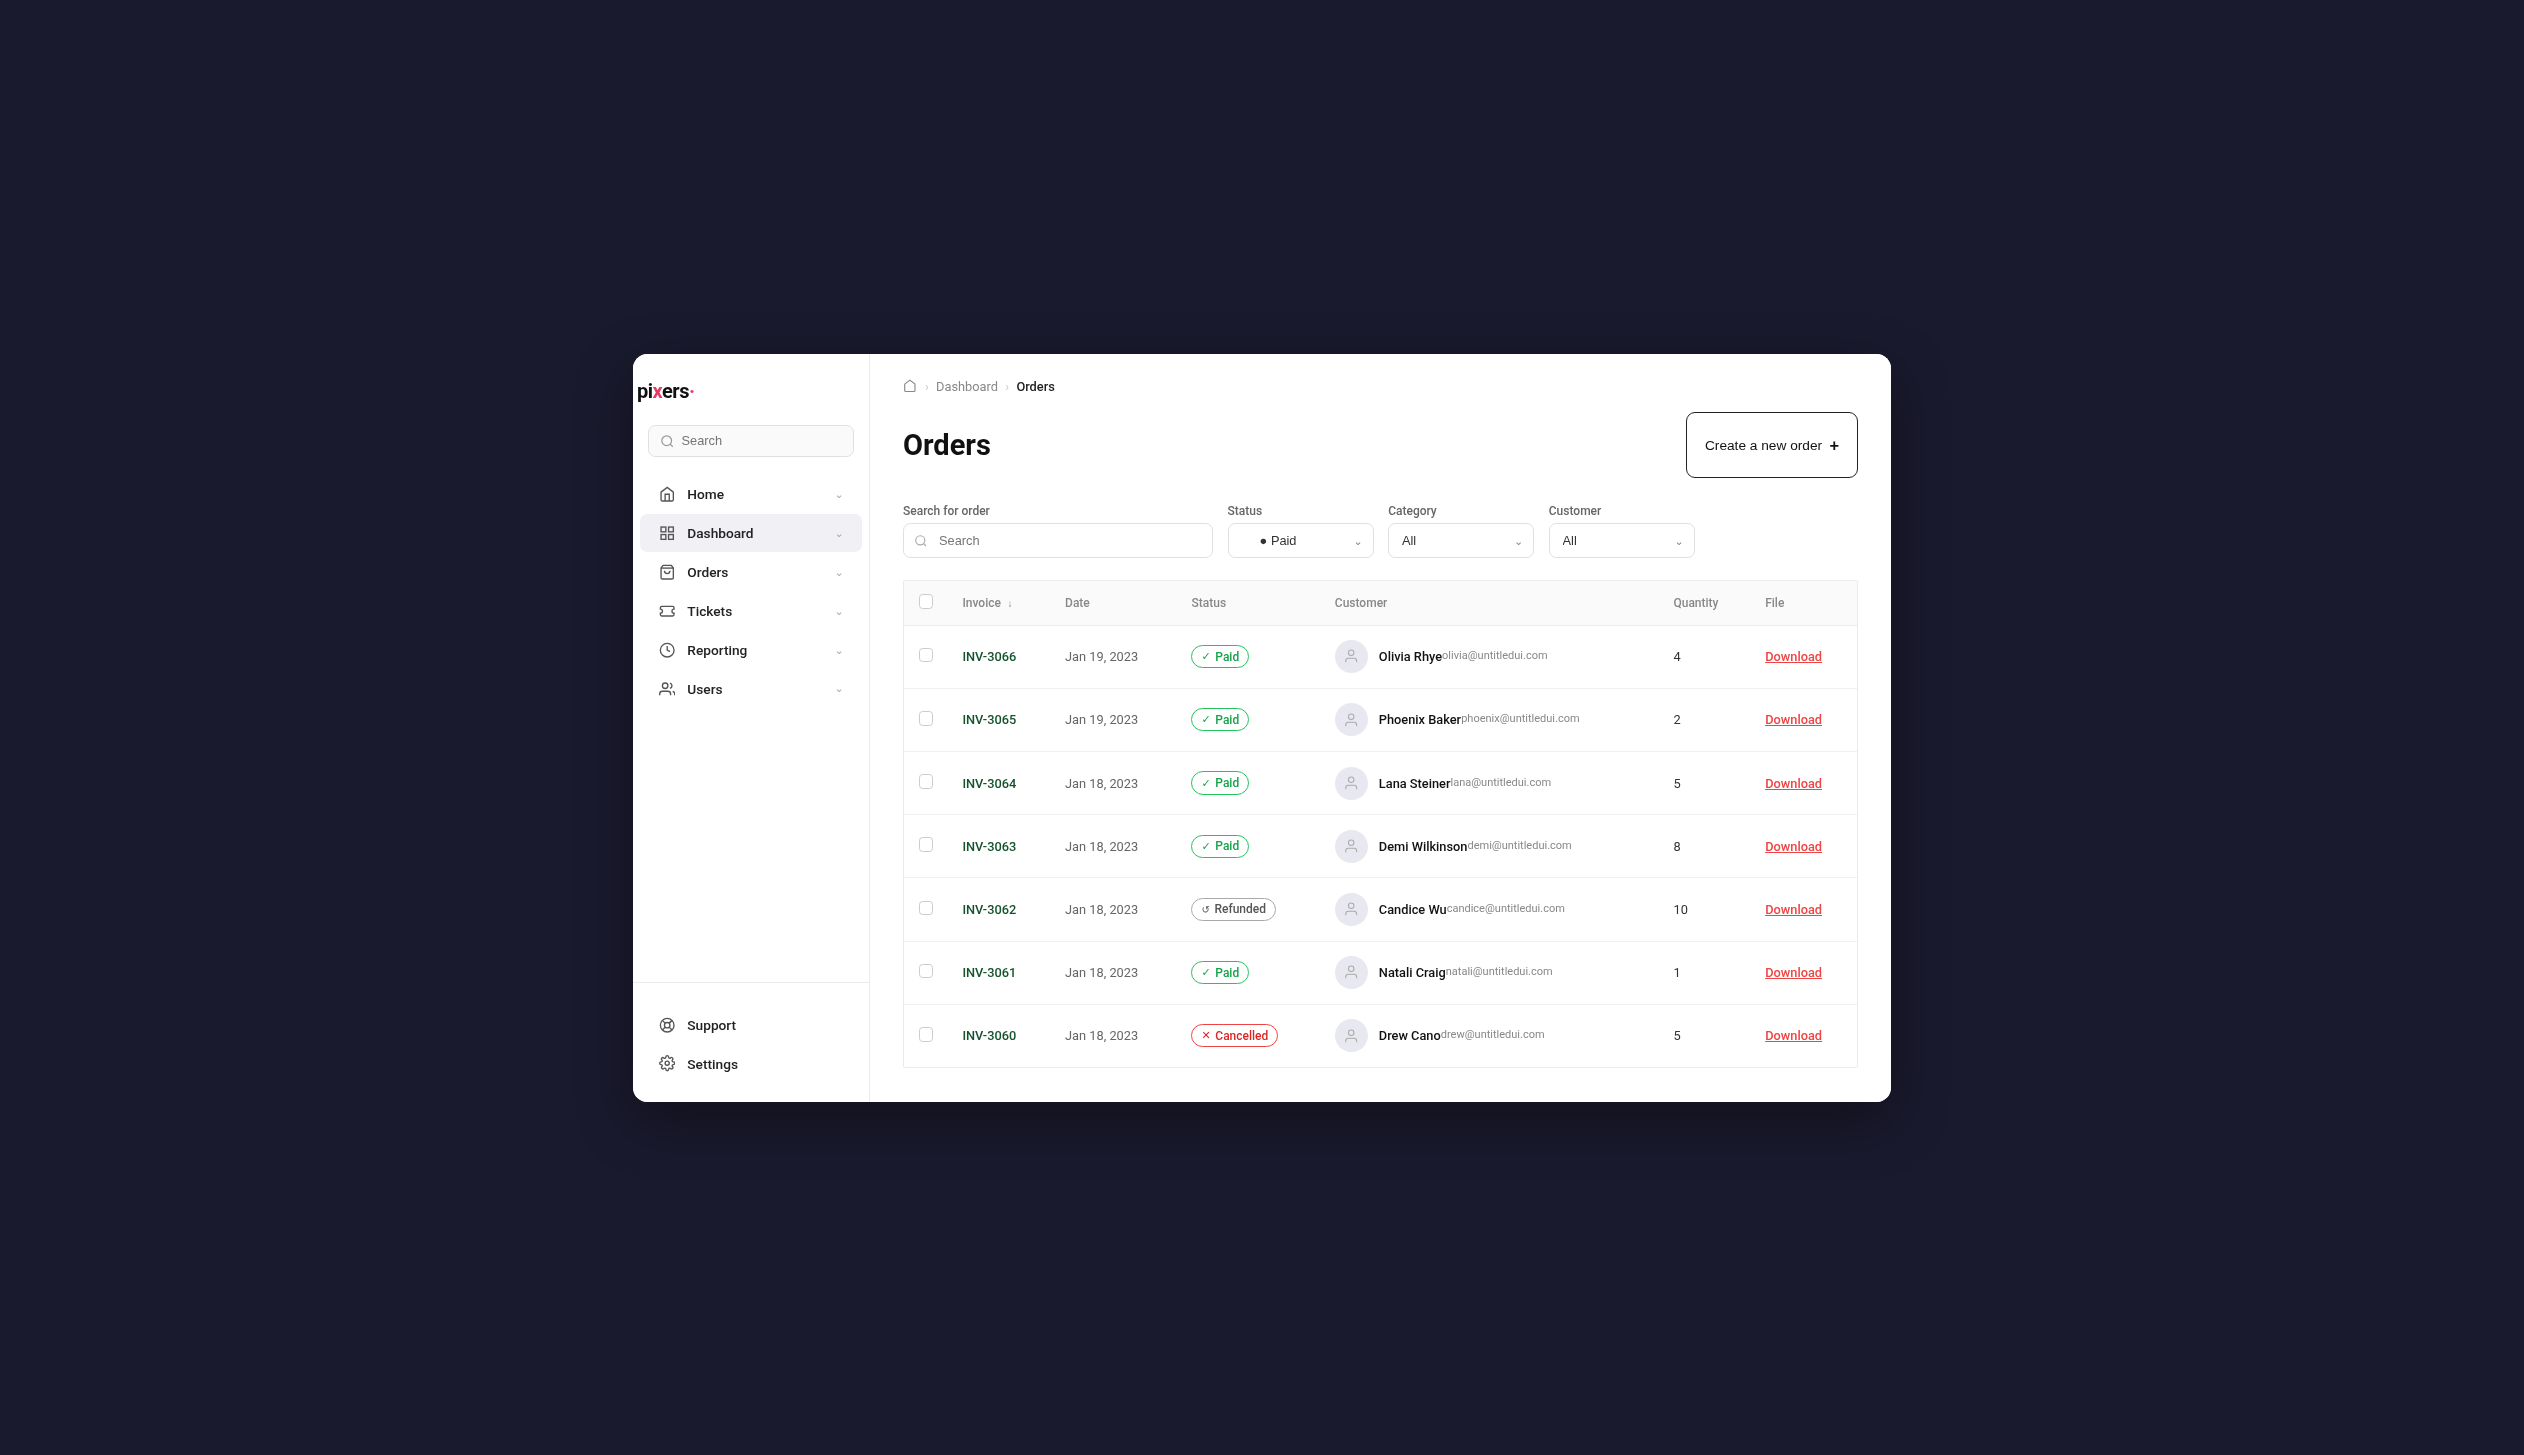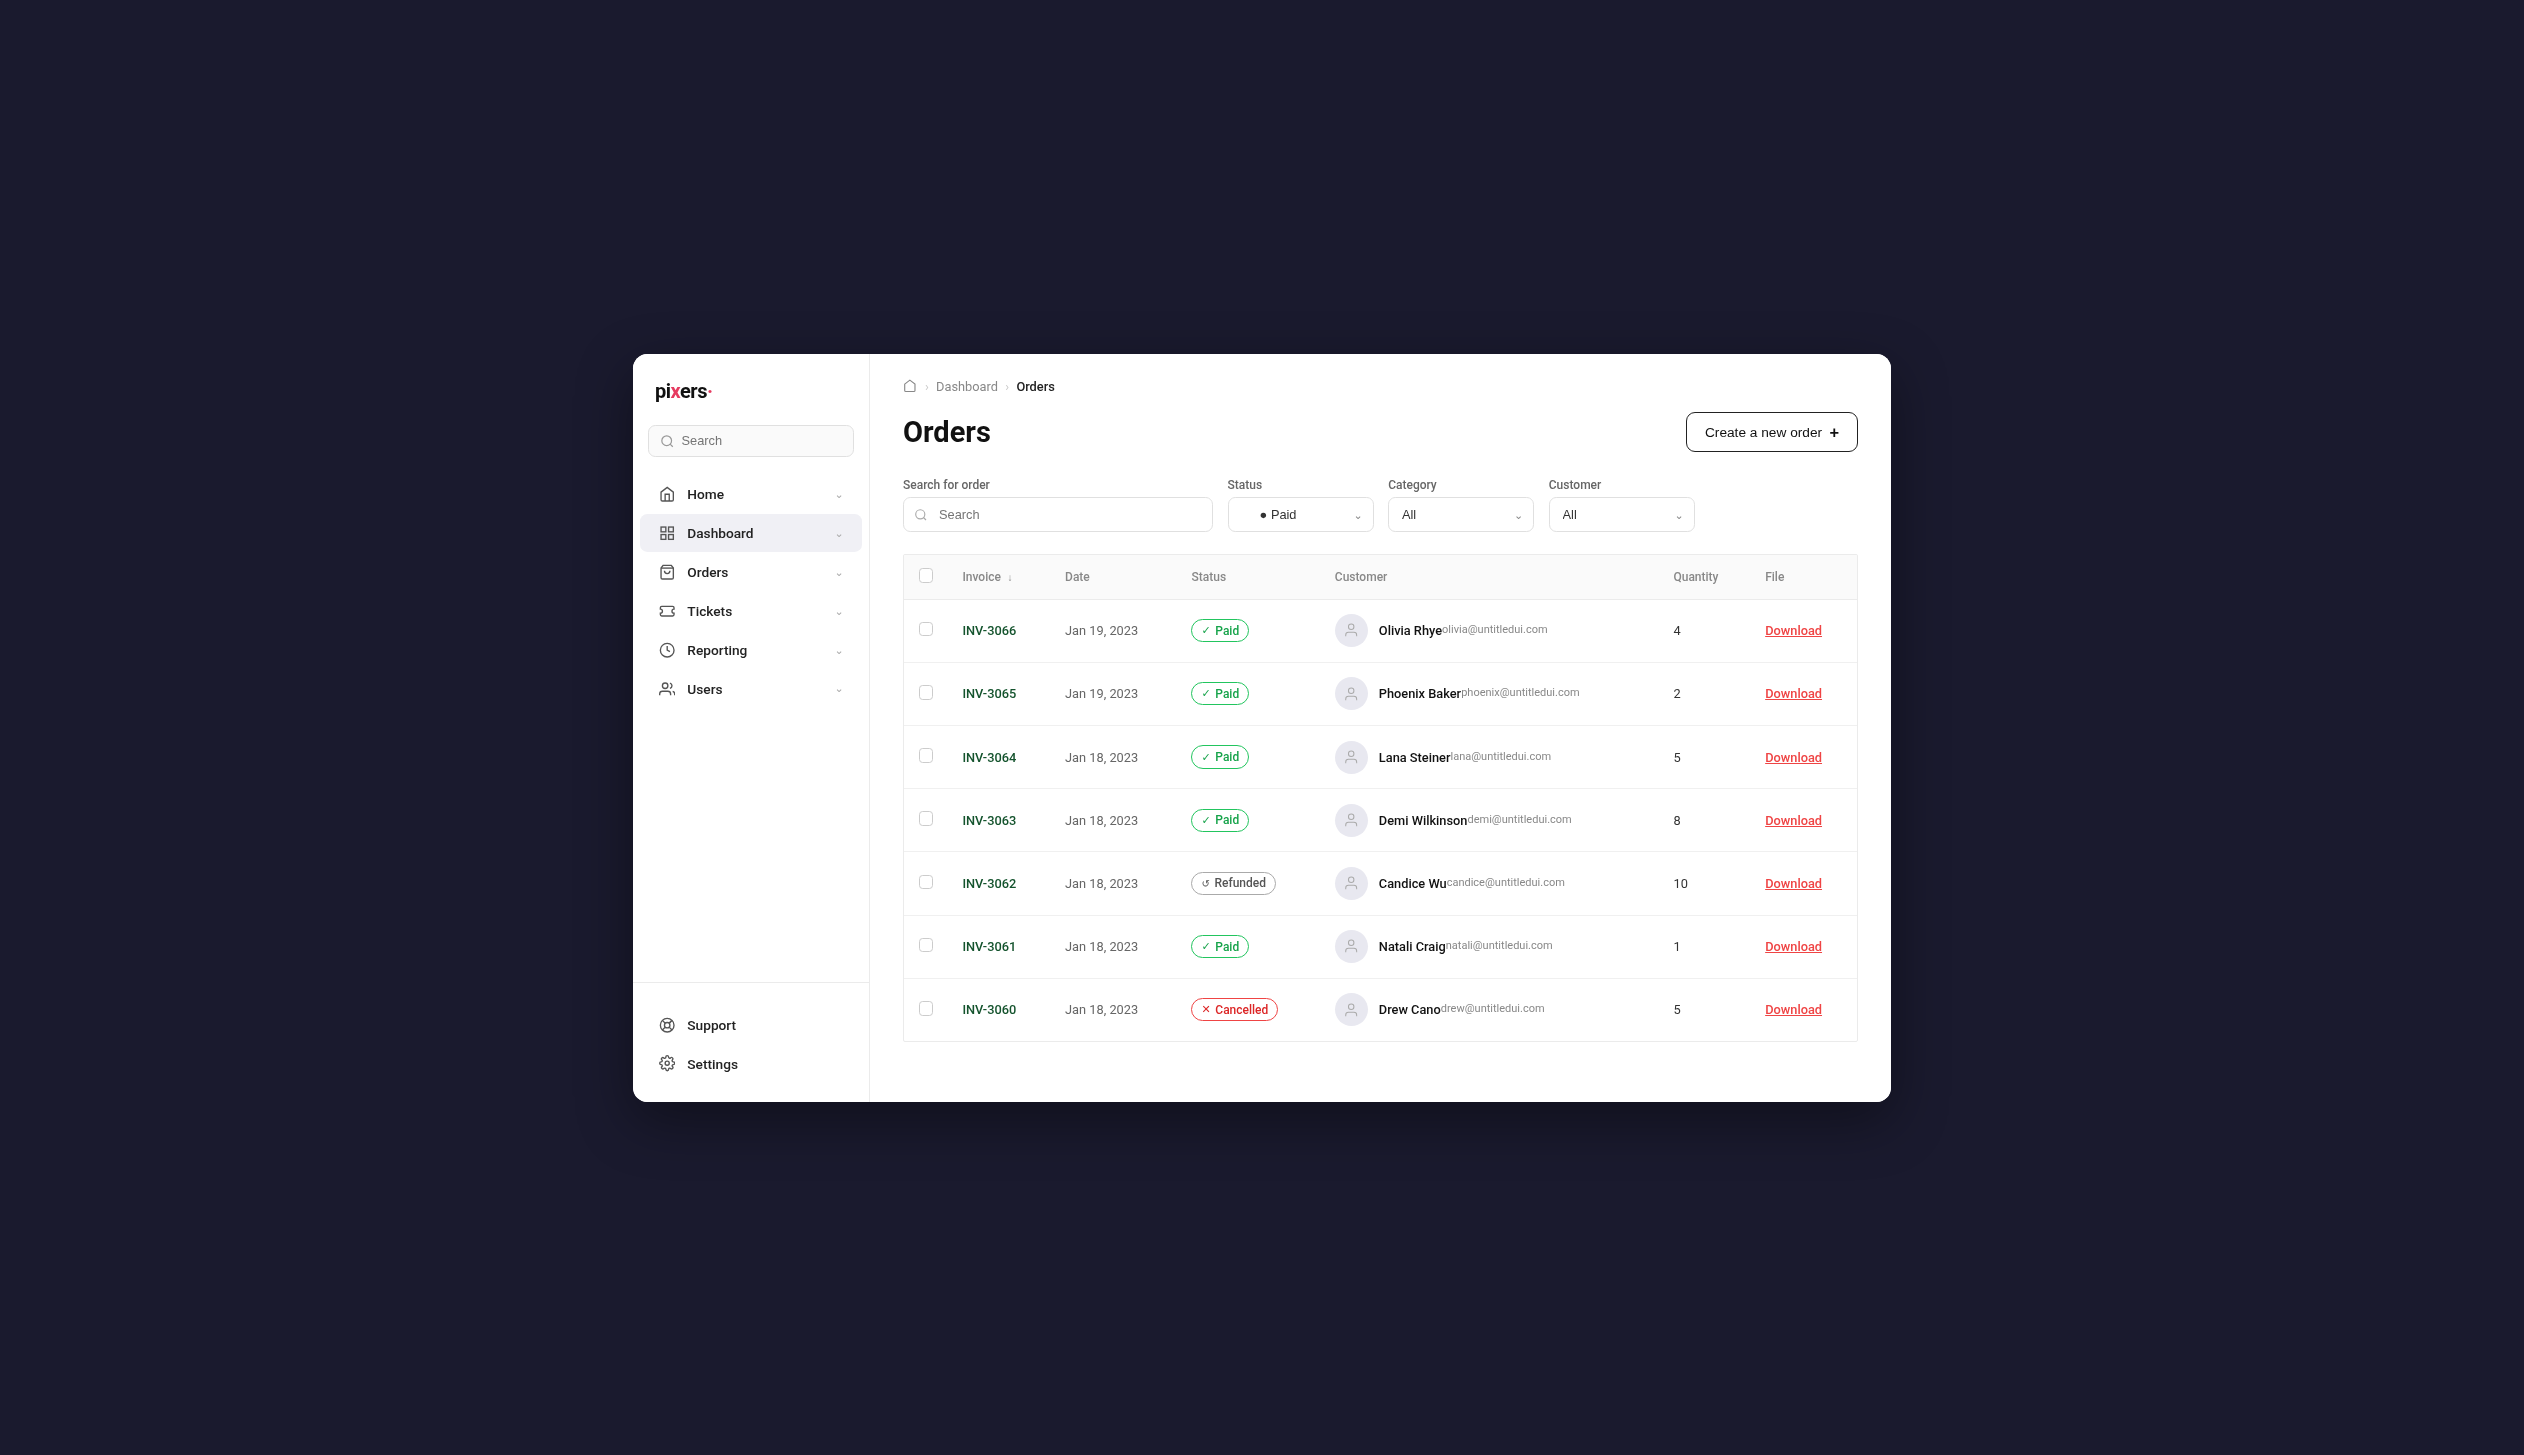--- a/index.html
+++ b/index.html
@@ -25,21 +25,21 @@
     .sidebar {
       width: 237px;
       min-width: 237px;
       background: #fff;
       display: flex;
       flex-direction: column;
       padding: 25.5px 0 18px 0;
       border-right: 0.9px solid #ebebeb;
     }
     .sidebar-logo {
-      padding: 0 22px 22px 22px;
+      padding: 0 22px 22px 4px;
       display: flex;
       align-items: center;
     }
     .logo-text {
       font-size: 20px;
       font-weight: 700;
       color: #111;
       letter-spacing: -0.5px;
     }
     .logo-dot {
@@ -141,21 +141,21 @@
       font-weight: 700;
       color: #111;
     }
     .create-btn {
       display: flex;
       align-items: center;
       gap: 7.3px;
       border: 1.4px solid #222;
       background: #fff;
       border-radius: 9px;
-      padding: 11px 18px;
+      padding: 24px 18px;
       font-size: 13.7px;
       font-weight: 500;
       color: #111;
       cursor: pointer;
       transition: background 0.15s;
     }
     .plus-icon {
       font-size: 16.4px;
       font-weight: 600;
       line-height: 1;

